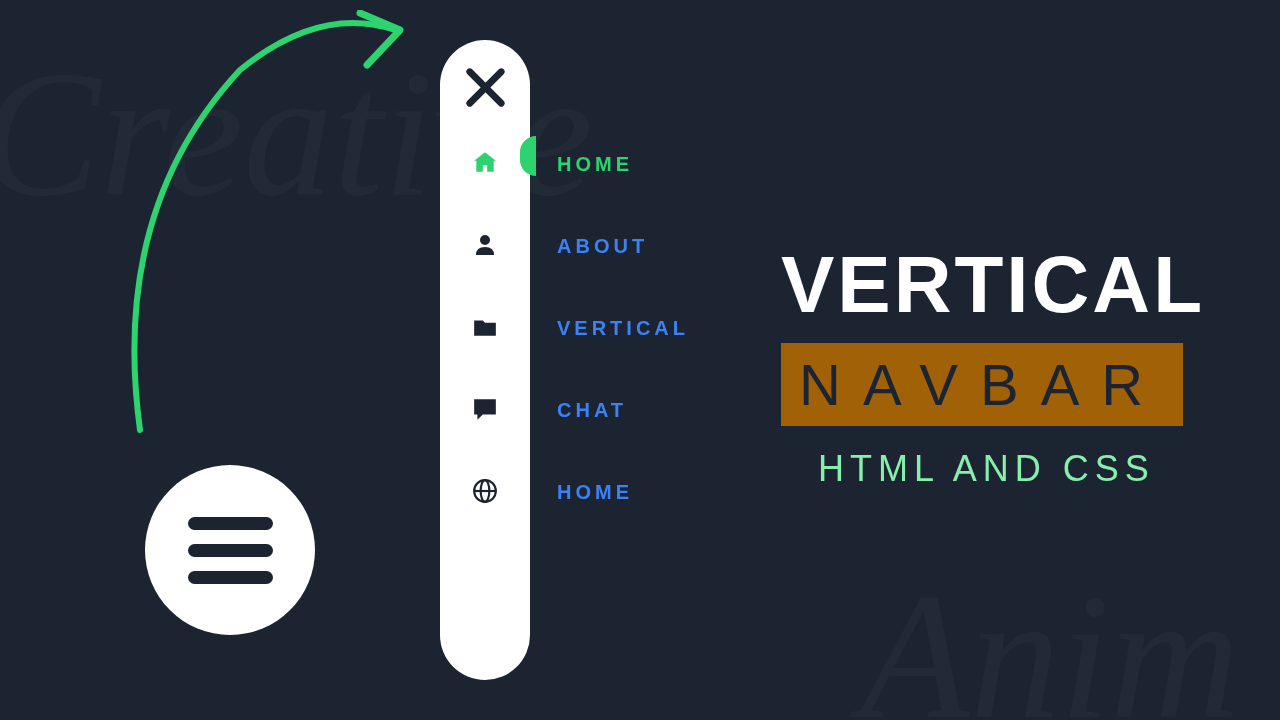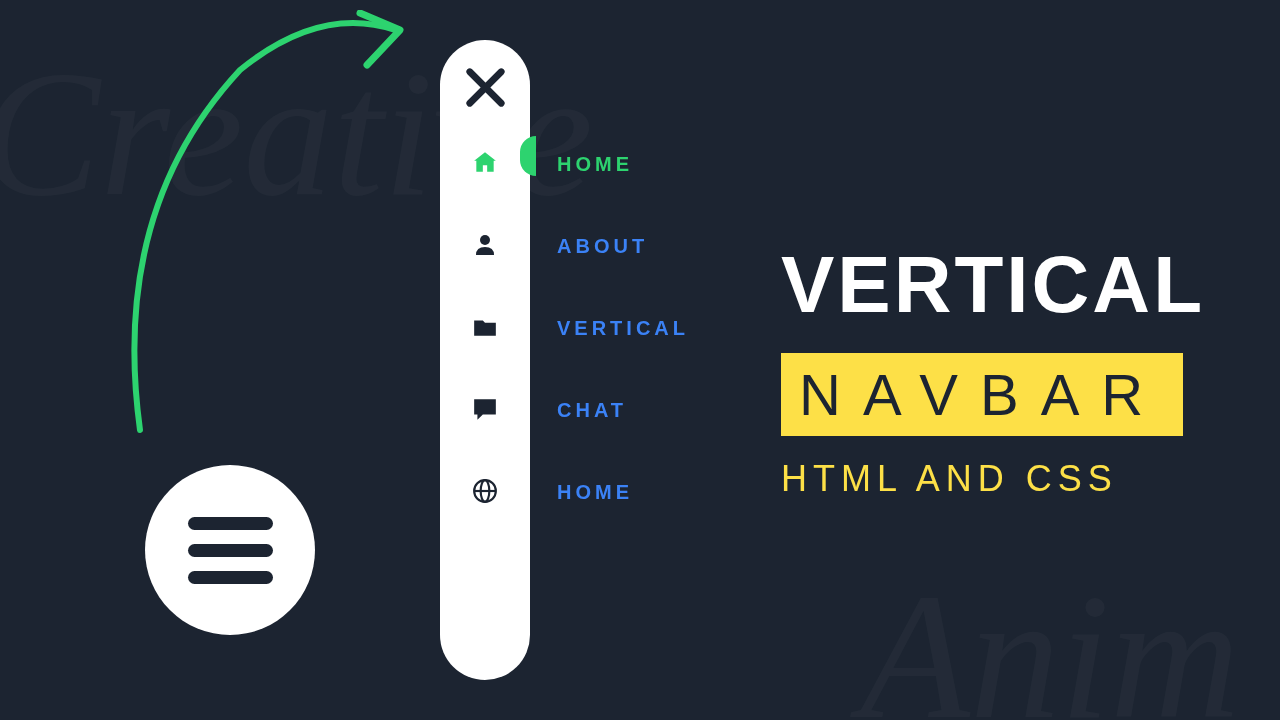--- a/index.html
+++ b/index.html
@@ -130,31 +130,32 @@
   font-weight: 900;
   color: #ffffff;
   letter-spacing: 3px;
   line-height: 1;
 }
 .title-line2 {
   display: inline-block;
   font-size: 58px;
   font-weight: 400;
   color: #1c2431;
-  background: #fde047;
+  background: #a16207;
   padding: 8px 18px;
   letter-spacing: 22px;
-  margin-top: 28px;
+  margin-top: 18px;
 }
 .title-line3 {
   font-size: 36px;
   font-weight: 400;
-  color: #fde047;
+  color: #86efac;
   letter-spacing: 6px;
   margin-top: 22px;
+  margin-left: 37px;
 }
 </style>
 </head>
 <body>
 
 <div class="bg-text-top">Creative</div>
 <div class="bg-text-bottom">Anim</div>
 
 <svg class="arrow" viewBox="0 0 330 430">
   <path d="M 40 420 Q 10 200 140 60 Q 220 -5 295 20" stroke="#2dd36f" stroke-width="6" fill="none" stroke-linecap="round"></path>

